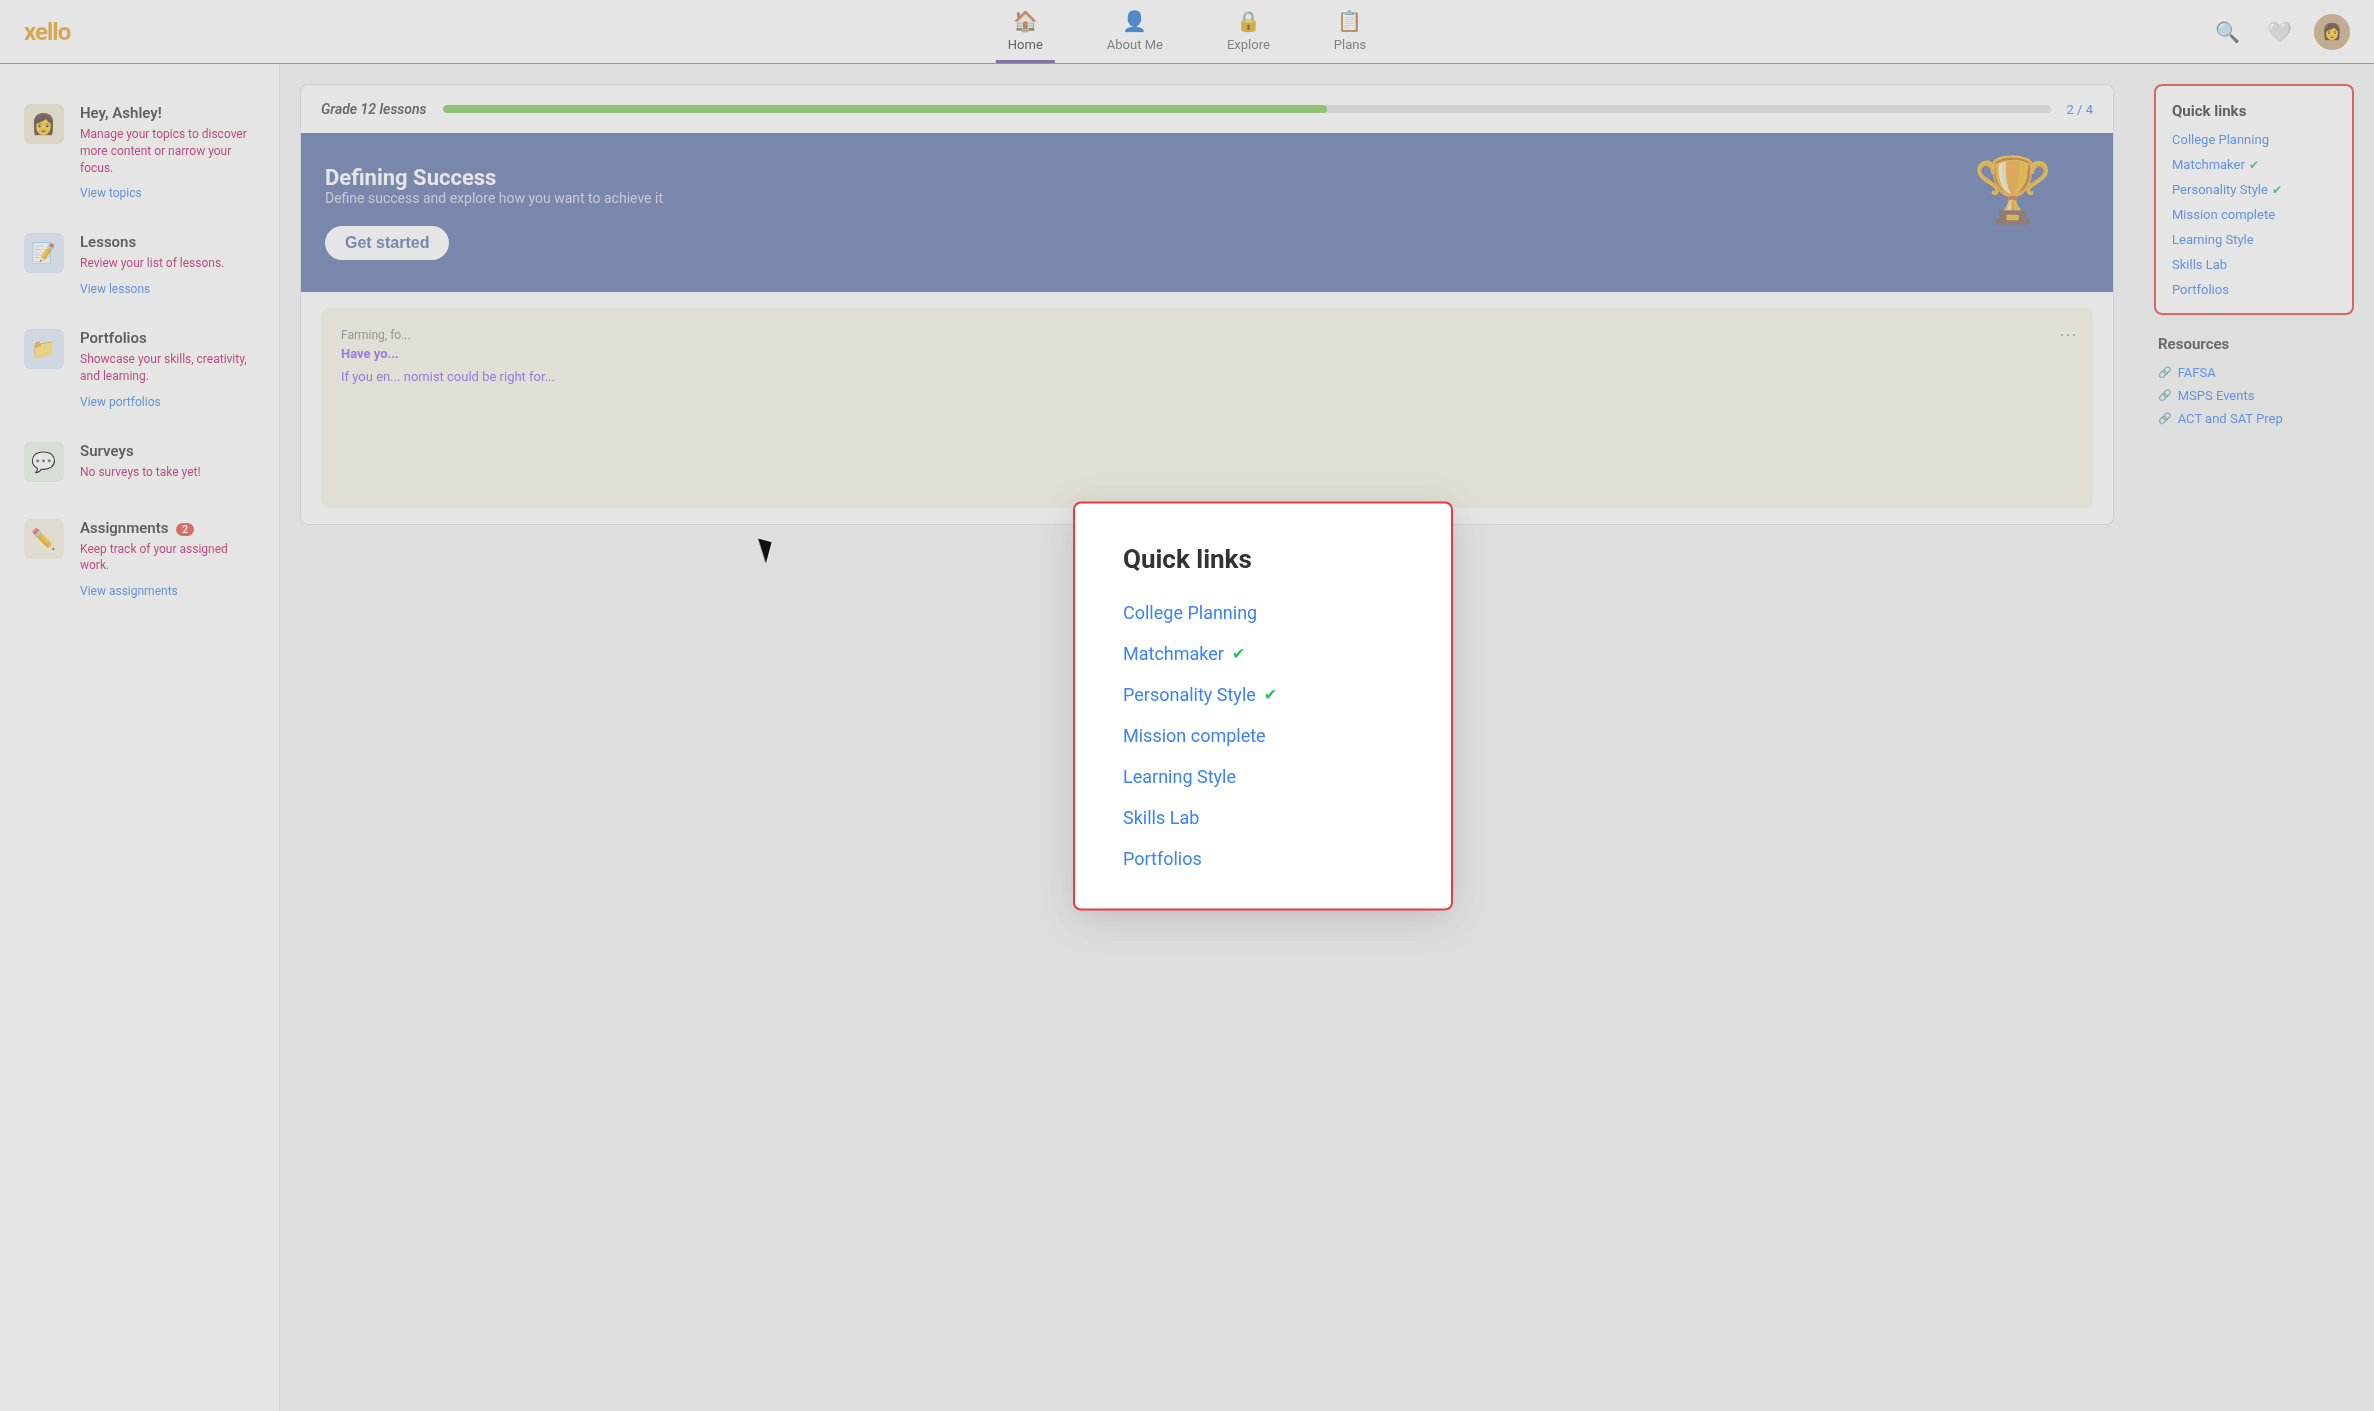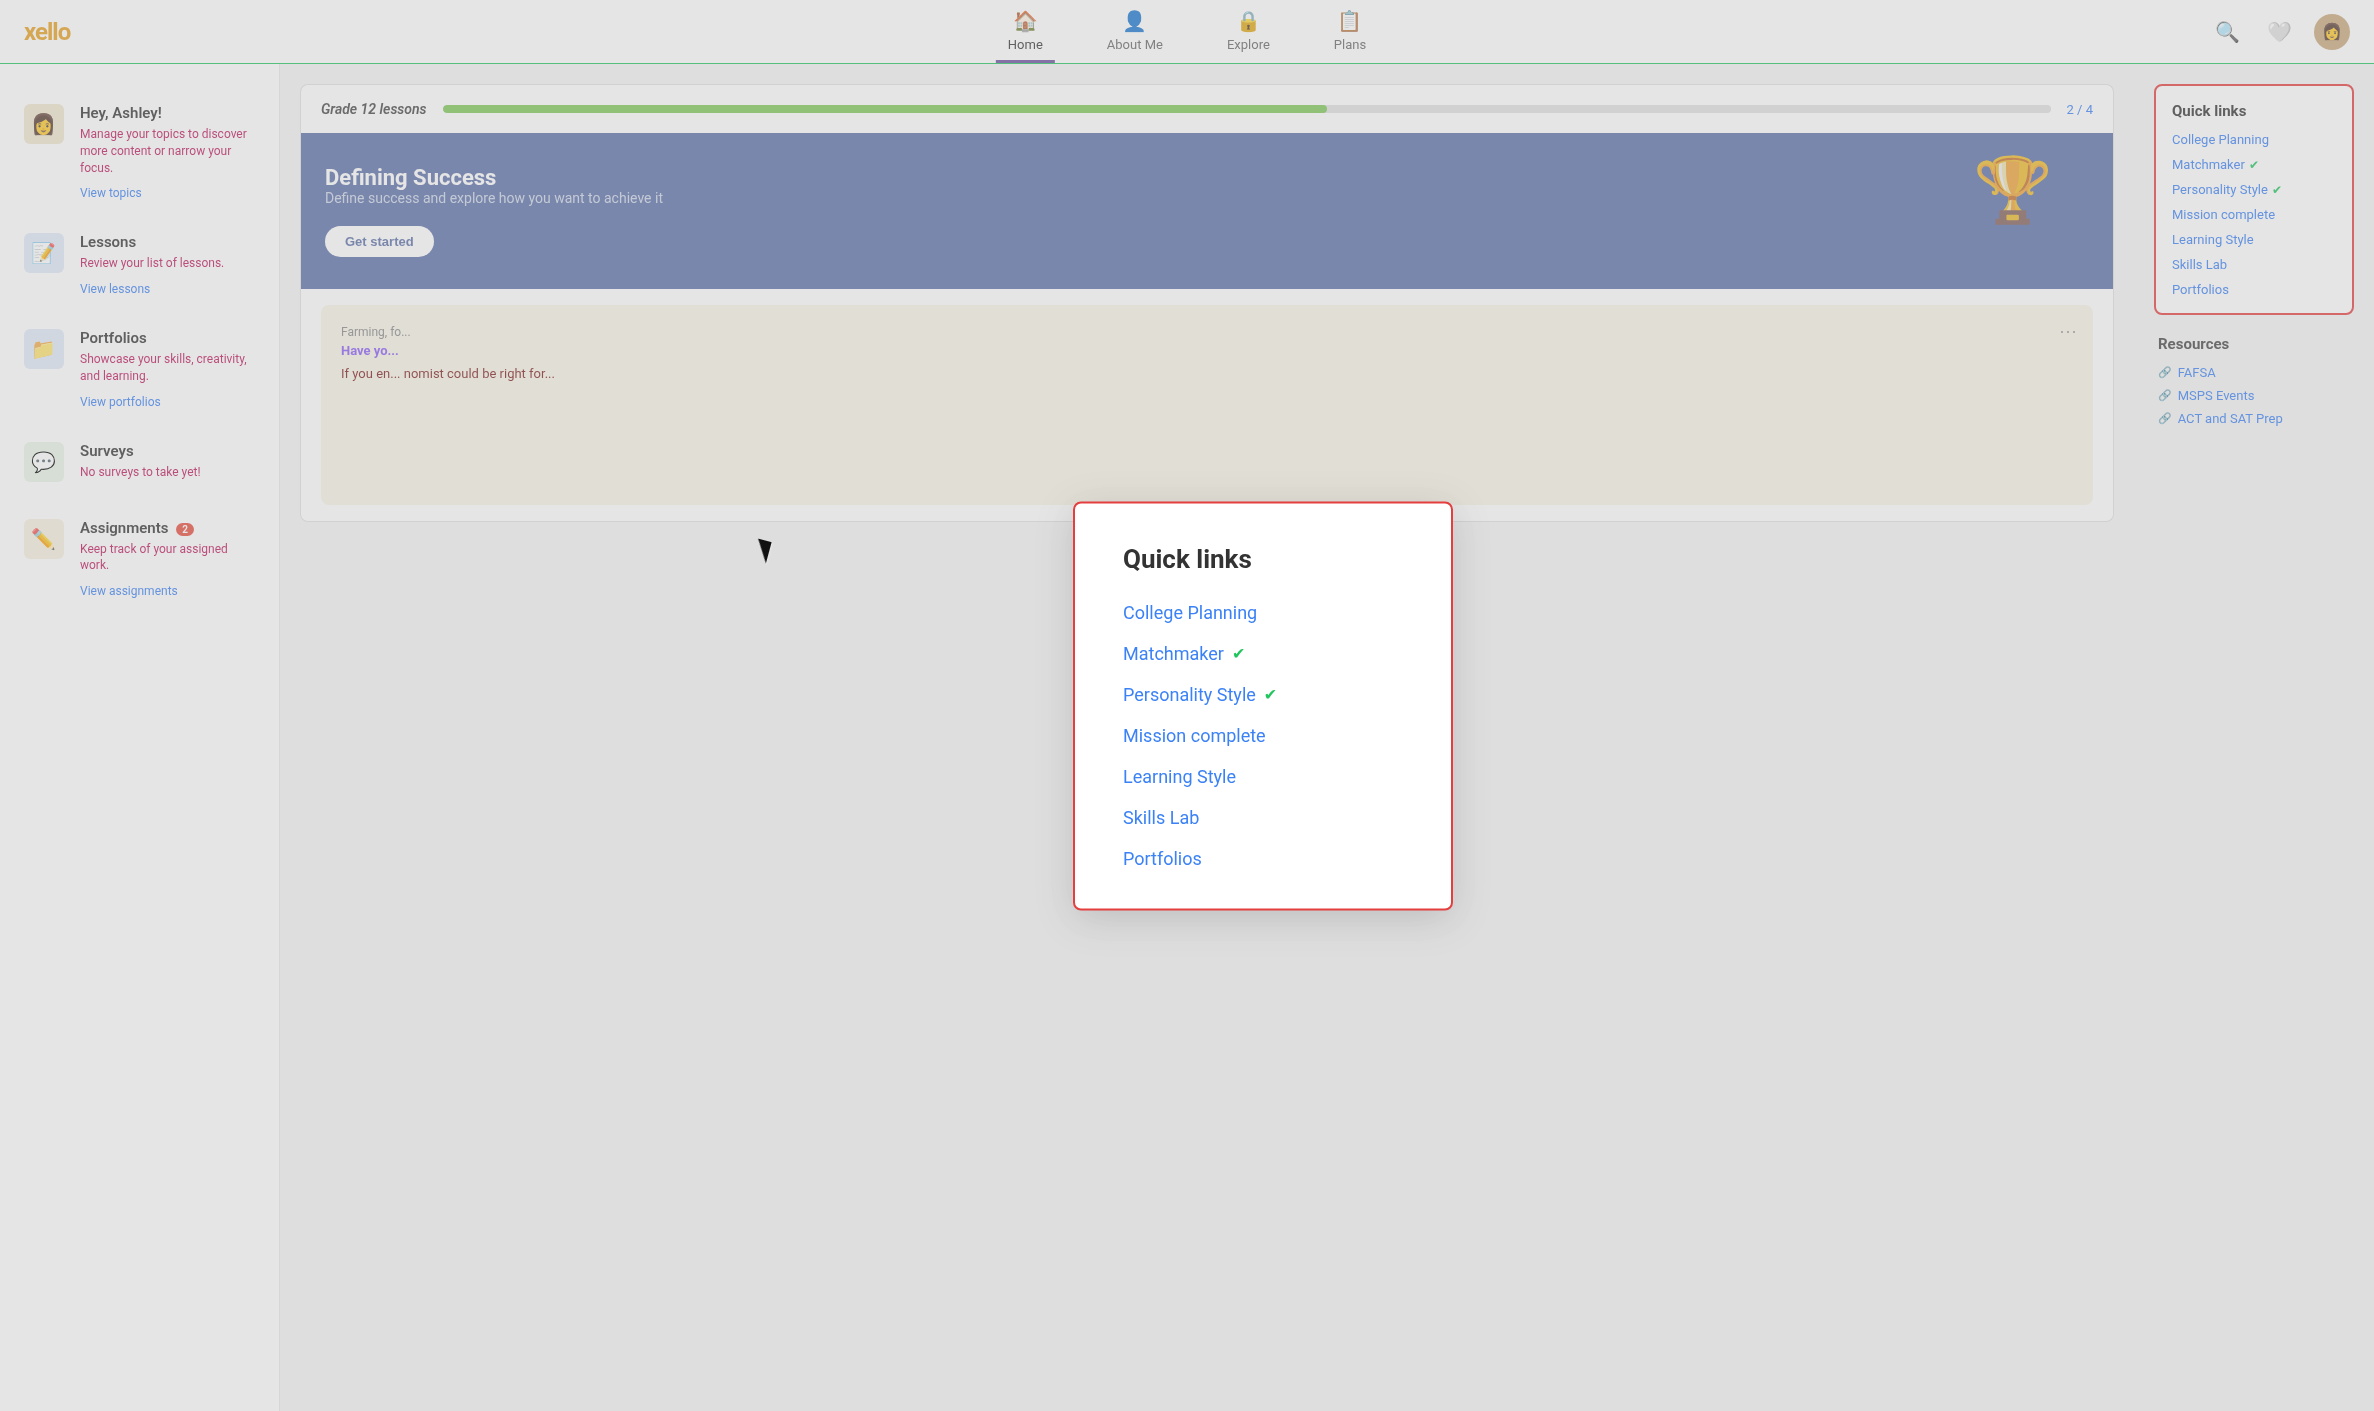--- a/index.html
+++ b/index.html
@@ -41,28 +41,28 @@
     .lesson-container { padding: 20px; }
     .lesson-header { background: #fff; border-radius: 8px 8px 0 0; padding: 16px 20px; display: flex; align-items: center; gap: 16px; border: 1px solid #e0e0e0; border-bottom: none; }
     .lesson-title { font-size: 14px; font-weight: 600; color: #444; font-style: italic; }
     .progress-bar-wrap { flex: 1; height: 8px; background: #e0e0e0; border-radius: 4px; overflow: hidden; }
     .progress-bar-fill { height: 100%; background: #7dc855; border-radius: 4px; }
     .progress-count { font-size: 13px; color: #3b82f6; }
 
     .lesson-banner { background: #5b6fa8; border-radius: 0; padding: 32px 24px; display: flex; align-items: center; border: 1px solid #e0e0e0; border-top: none; border-bottom: none; position: relative; overflow: hidden; }
     .lesson-banner-text h2 { color: #fff; font-size: 22px; font-weight: 700; margin-bottom: 0; }
     .lesson-banner-text p { color: #cdd5e8; font-size: 14px; margin-bottom: 20px; }
-    .btn-start { background: #fff; color: #5b6fa8; border: none; border-radius: 20px; padding: 8px 20px; font-size: 13px; font-weight: 600; cursor: pointer; }
+    .btn-start { background: #fff; color: #5b6fa8; border: none; border-radius: 20px; padding: 8px 20px; font-size: 16px; font-weight: 600; cursor: pointer; }
     .trophy { font-size: 64px; position: absolute; right: 60px; top: 20px; opacity: 0.9; }
 
     .career-card { background: #fff; border: 1px solid #e0e0e0; border-top: none; border-radius: 0 0 8px 8px; padding: 16px 20px; }
     .career-card-inner { background: #f9f5e8; border-radius: 8px; padding: 20px; display: flex; flex-direction: column; position: relative; overflow: hidden; min-height: 200px; }
     .career-tag { font-size: 12px; color: #888; margin-bottom: 4px; }
     .career-title { font-size: 13px; font-weight: 700; color: #8b5cf6; margin-bottom: 8px; }
-    .career-subtitle { font-size: 13px; color: #7f1d1d; margin-bottom: 8px; max-width: 400px; }
+    .career-subtitle { font-size: 13px; color: #8b5cf6; margin-bottom: 8px; max-width: 400px; }
     .more-btn { position: absolute; top: 16px; right: 16px; background: none; border: none; cursor: pointer; color: #999; font-size: 18px; }
 
     
     .right-panel { width: 240px; padding: 20px; flex-shrink: 0; }
     .quick-links-box { background: #fff; border: 2px solid #e53e3e; border-radius: 8px; padding: 16px; margin-bottom: 20px; }
     .quick-links-title { font-size: 15px; font-weight: 700; color: #333; margin-bottom: 12px; }
     .quick-links-list { display: flex; flex-direction: column; gap: 10px; }
     .quick-link-item { font-size: 13px; color: #3b82f6; cursor: pointer; display: flex; align-items: center; gap: 4px; }
     .quick-link-item .check { color: #22c55e; font-size: 12px; }
 

